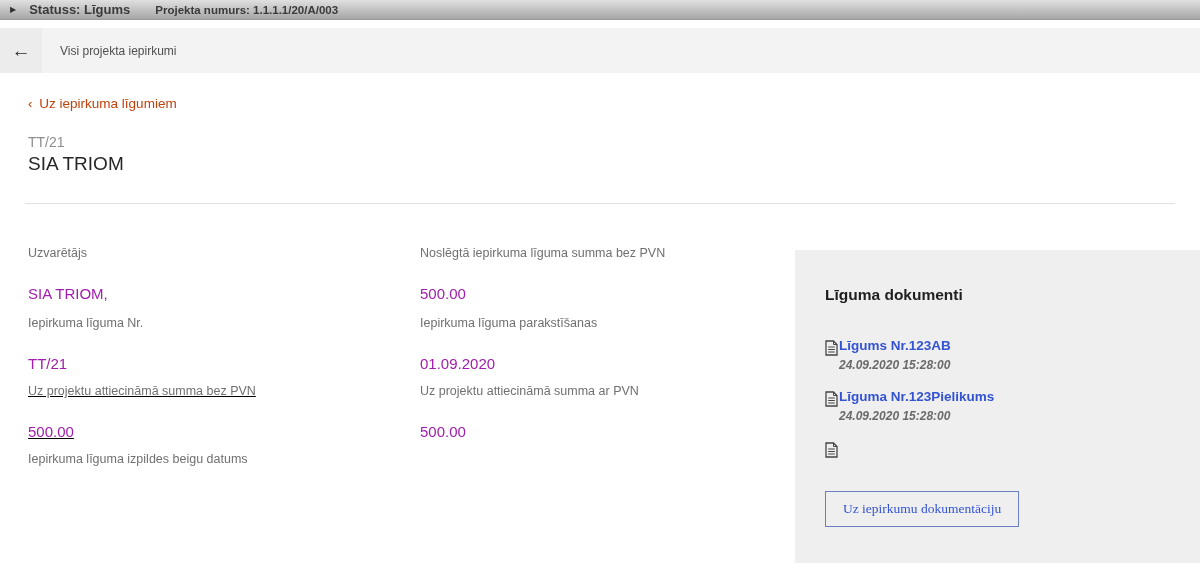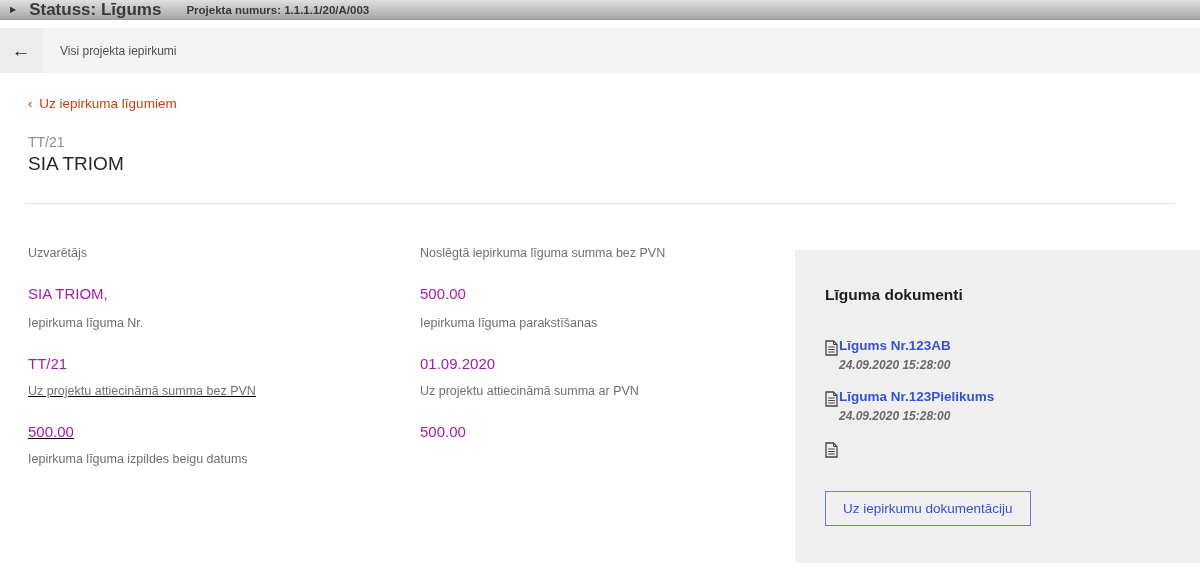--- a/index.html
+++ b/index.html
@@ -5,21 +5,21 @@
   * { margin:0; padding:0; box-sizing:border-box; }
   html,body { width:1200px; height:572px; background:#ffffff;
     font-family:"Liberation Sans", sans-serif; }
   .page { position:relative; width:1200px; height:572px; overflow:hidden; background:#fff; }
 
   
   .status-bar { position:absolute; top:0; left:0; width:1200px; height:20px;
     background:linear-gradient(#e0e0e0, #a6a6a6); border-bottom:1px solid #989898;
     display:flex; align-items:center; }
   .expander { margin-left:10px; font-size:8px; color:#333; cursor:pointer; line-height:1; }
-  .status-text { margin-left:13px; font-size:17px; font-weight:bold; color:#3a3a3a; }
+  .status-text { margin-left:13px; font-size:13px; font-weight:bold; color:#3a3a3a; }
   .project-number { margin-left:25px; font-size:11.5px; font-weight:bold; color:#3a3a3a; }
 
   
   .nav-bar { position:absolute; top:28px; left:0; width:1200px; height:45px;
     background:#f3f3f3; display:flex; align-items:center; }
   .back-box { width:42px; height:45px; background:#ececec; display:flex;
     align-items:center; justify-content:center; font-size:19px; color:#1f1f1f; cursor:pointer; }
   .nav-title { margin-left:18px; font-size:12px; color:#4f4f4f; }
 
   
@@ -45,21 +45,21 @@
   
   .panel { position:absolute; left:795px; top:250px; width:480px; height:313px;
     background:#efefef; padding:36px 28px 0 30px; }
   .panel-title { font-size:15.5px; font-weight:bold; color:#1f1f1f; margin-bottom:34px; }
   .doc-row { display:flex; gap:1px; margin-bottom:17px;font-weight:bold; }
   .doc-icon { flex:0 0 13px; padding-top:2px; }
   .doc-link { font-size:13.5px; color:#3353d3; cursor:pointer; }
   .doc-date { font-size:12px; font-style:italic; color:#6a6a6a; margin-top:5px; }
   .panel-button { margin-top:12px; display:inline-block; background:transparent;
     border:1px solid #6c7fc4; color:#3353d3; font-size:13.5px; padding:9px 17px;
-    cursor:pointer; font-family:Liberation Sans, sans-serif; }
+    cursor:pointer; font-family:Liberation Serif, serif; }
 </style>
 </head>
 <body>
 
 <div class="page">
 
   <div class="status-bar">
     <span class="expander">▶</span>
     <span class="status-text">Statuss: Līgums</span>
     <span class="project-number">Projekta numurs: 1.1.1.1/20/A/003</span>

